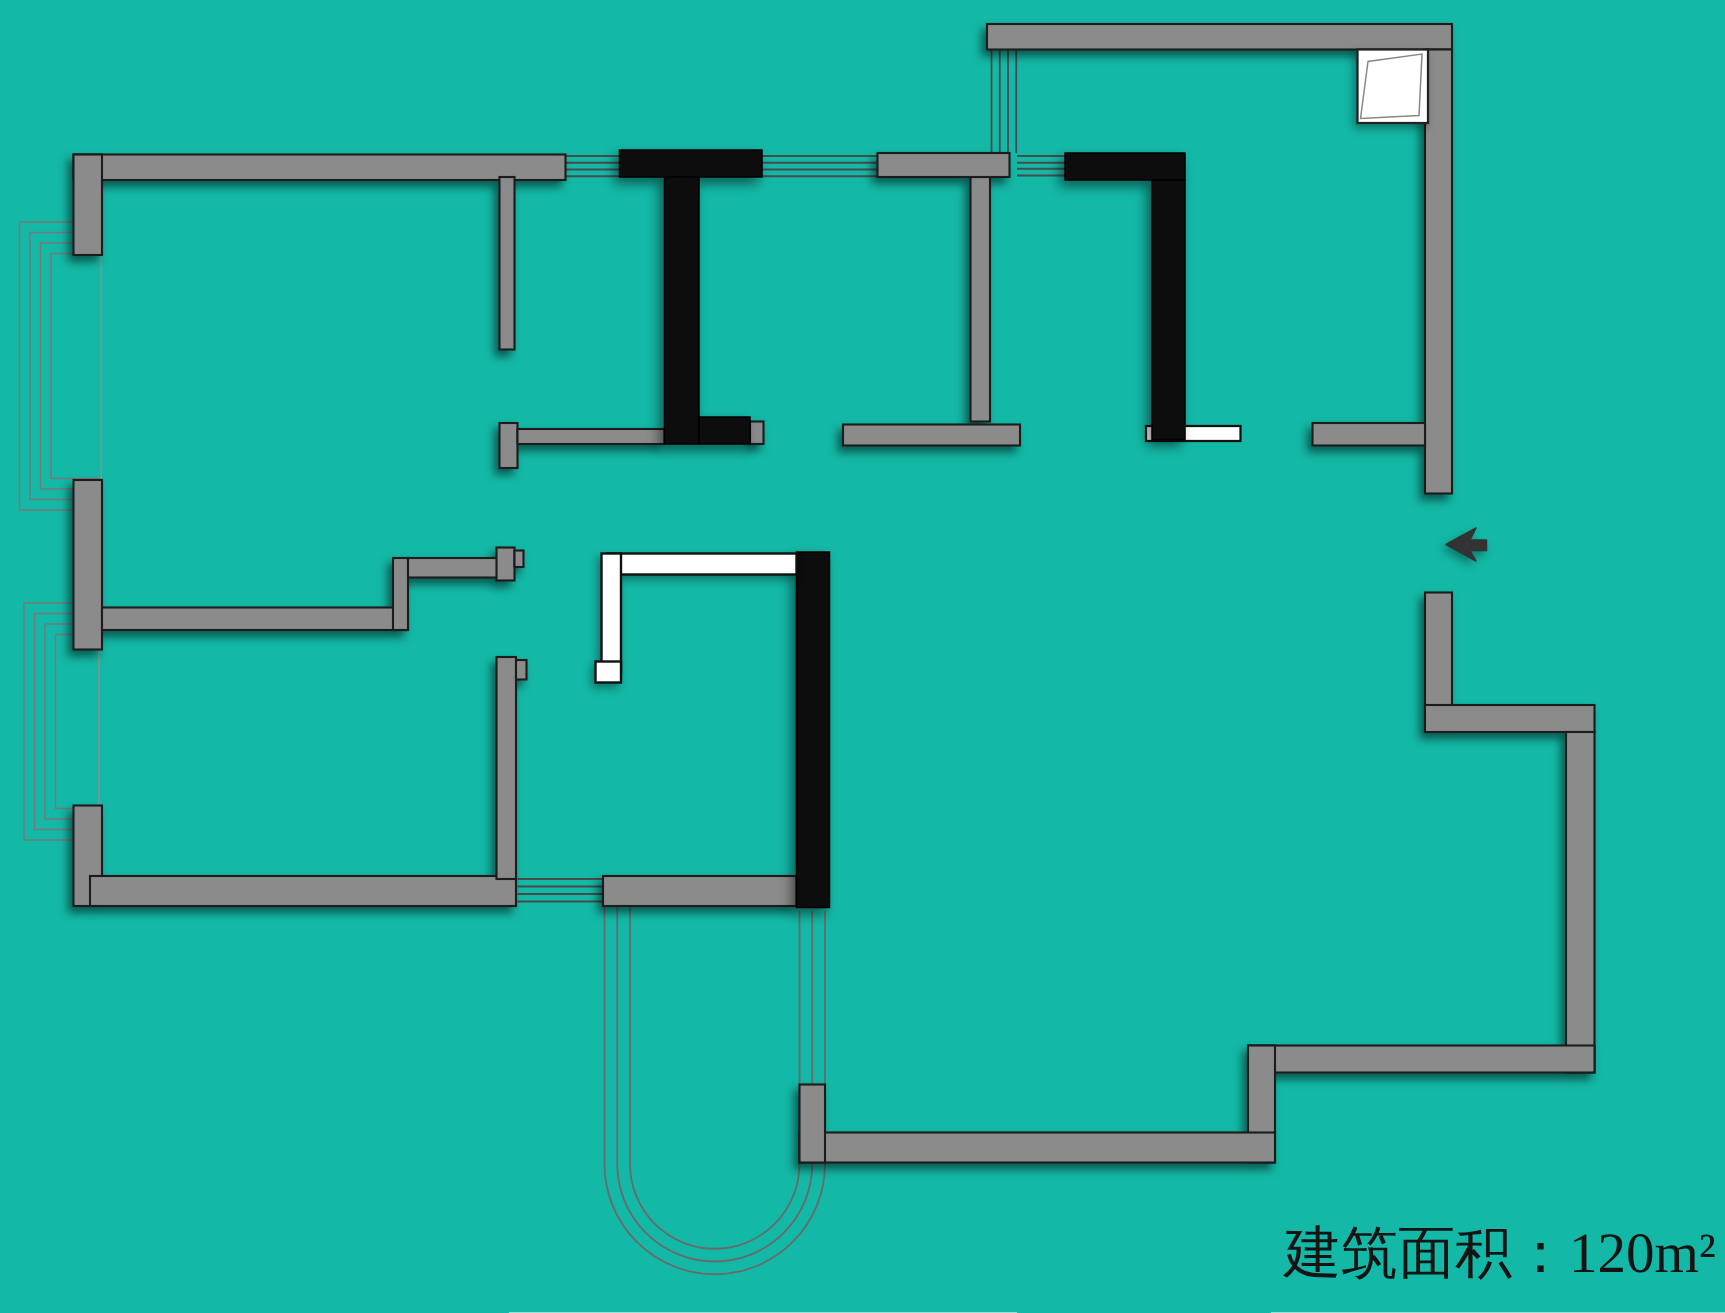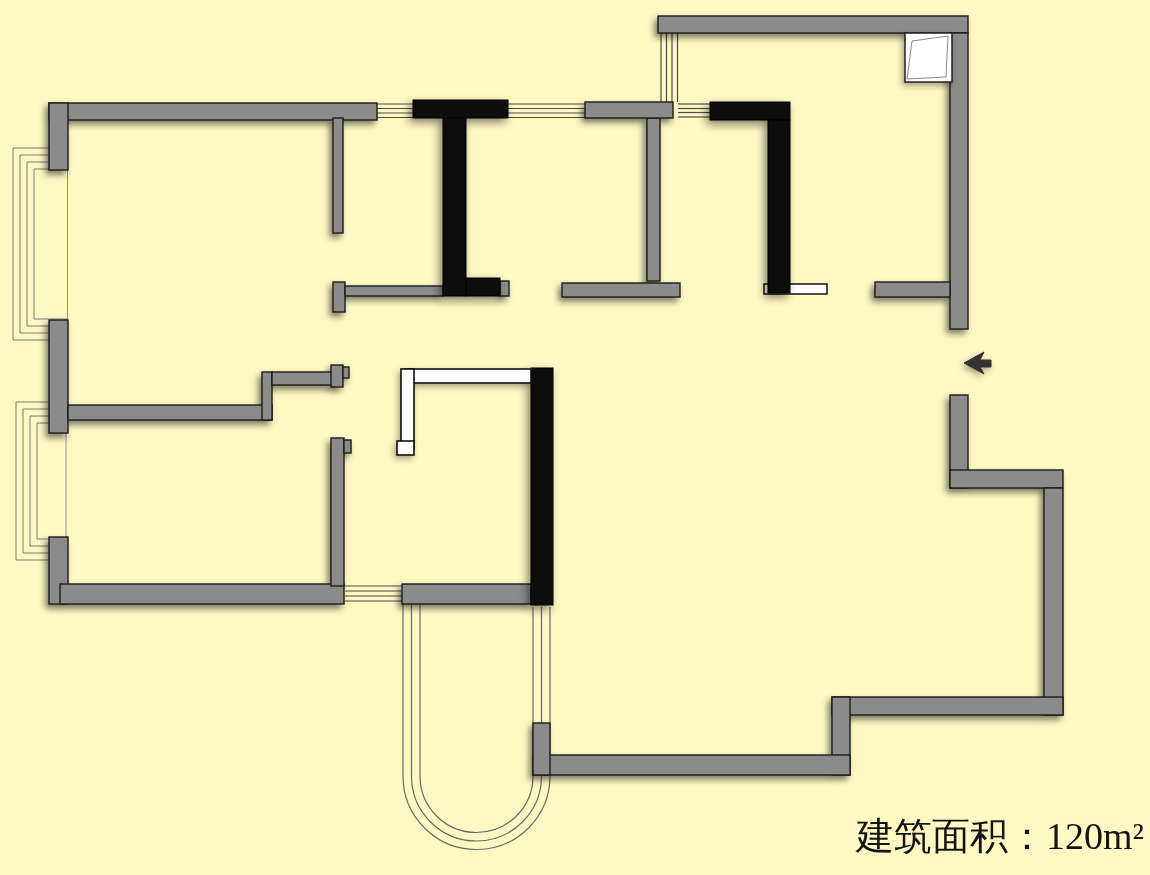--- a/index.html
+++ b/index.html
@@ -1,19 +1,19 @@
 <!DOCTYPE html>
 <html><head>
 <meta charset="utf-8">
 <style>
   html,body{margin:0;padding:0;background:#ffffff;}
   .canvas{
     position:relative;
     width:1150px;height:875px;
-    background:#fef9c3;
+    background:#14b8a6;
     overflow:hidden;
     font-family:"Liberation Serif","DejaVu Serif",serif;
   }
   svg{position:absolute;left:0;top:0;}
   .layer-windows{ }
   .layer-gray{ filter:drop-shadow(-3px 4px 3px rgba(0,0,0,0.50)); }
   .layer-black{ filter:drop-shadow(-3px 4px 4px rgba(0,0,0,0.48)); }
   .layer-details{ filter:drop-shadow(-2px 3px 3px rgba(0,0,0,0.35)); }
   .area-label{
     position:absolute;

